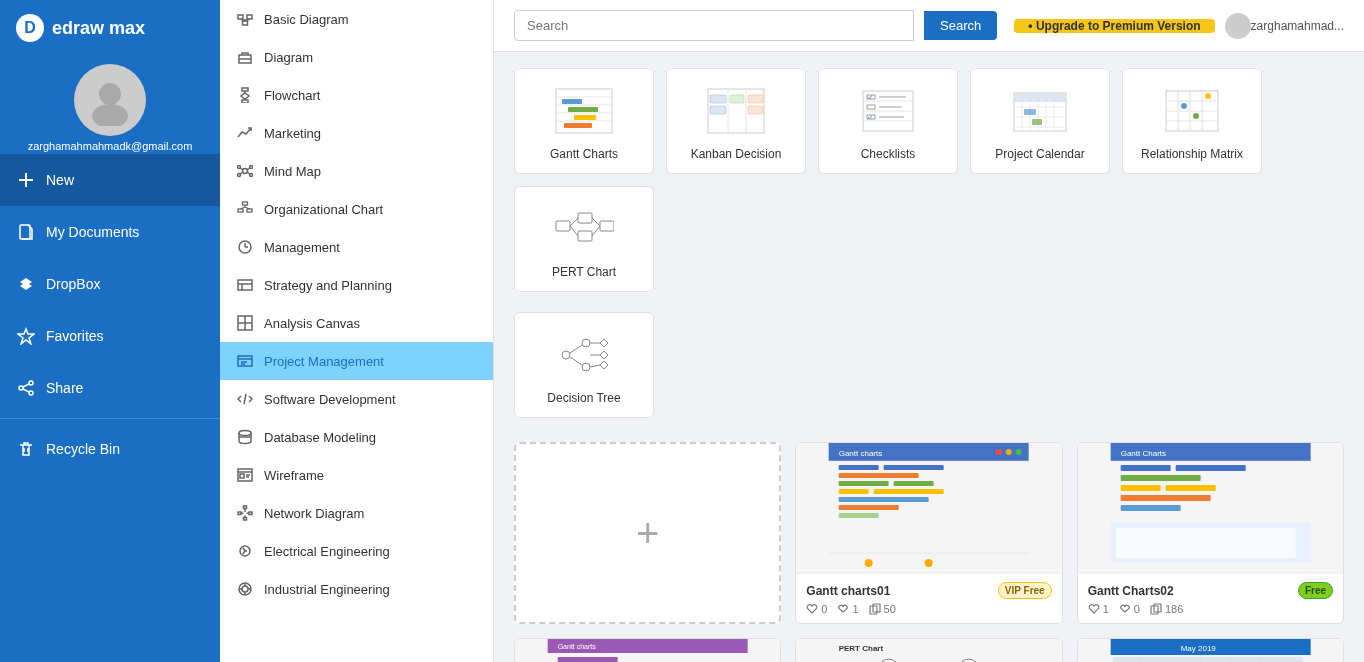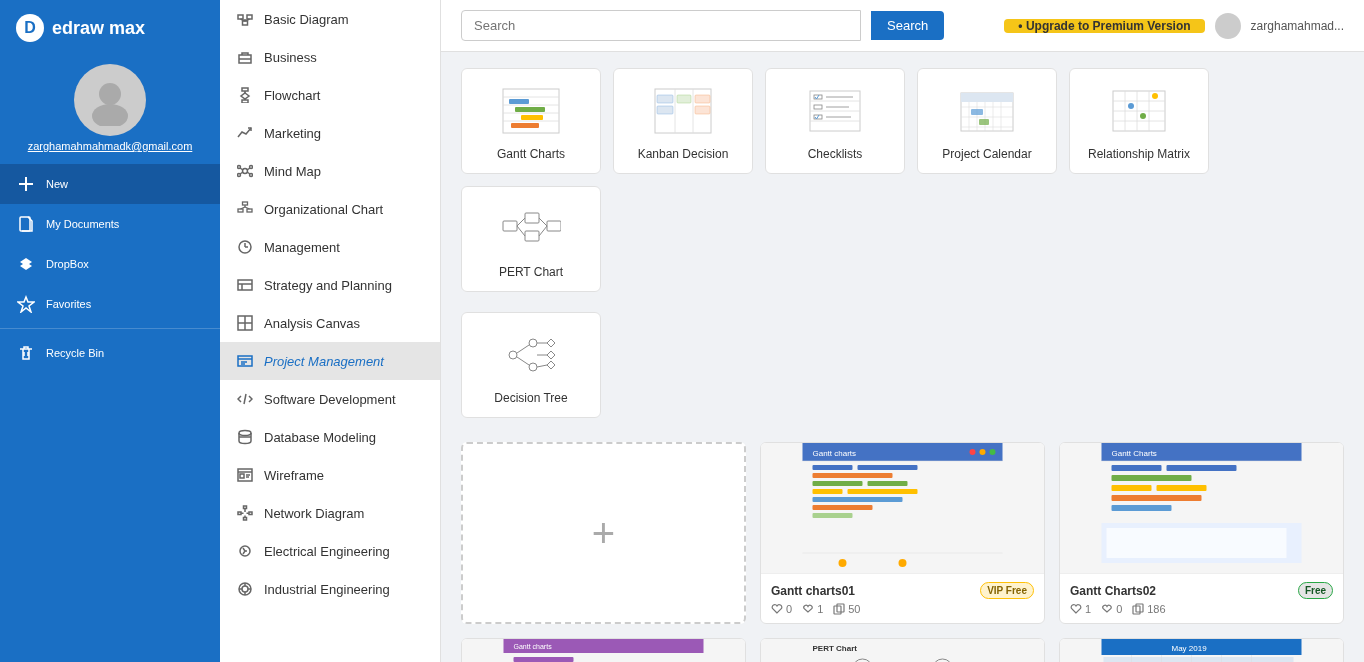--- a/index.html
+++ b/index.html
@@ -40,53 +40,52 @@
       background: #ccc;
       border-radius: 50%;
       display: flex; align-items: center; justify-content: center;
       margin: 8px 0 4px;
       overflow: hidden;
     }
     .sidebar-avatar svg { width: 52px; height: 52px; fill: #888; }
     .sidebar-email {
       color: white;
       font-size: 11px;
-      margin-bottom: 12px;
+      margin-bottom: 2px;
       text-align: center;
       padding: 0 8px;
-      text-decoration: underline;
     }
     .sidebar-nav { width: 100%; }
     .sidebar-item {
       display: flex; align-items: center; gap: 10px;
-      padding: 10px 16px;
+      padding: 16px 16px;
       color: white;
       cursor: pointer;
-      font-size: 11px;
+      font-size: 14px;
     }
     .sidebar-item.active { background: #1558a0; }
     .sidebar-item-icon { width: 20px; height: 20px; flex-shrink: 0; display: flex; align-items: center; justify-content: center; }
     .sidebar-divider { border-top: 1px solid rgba(255,255,255,0.2); margin: 4px 0; }
 
     
     .middle-panel {
-      width: 221px;
+      width: 274px;
       background: white;
       border-right: 1px solid #e0e0e0;
       overflow-y: auto;
       flex-shrink: 0;
     }
     .middle-item {
       display: flex; align-items: center; gap: 10px;
       padding: 10px 16px;
       cursor: pointer;
       color: #333;
       font-size: 13px;
     }
-    .middle-item.active { color: #1a6fc4; background: #e5e5e5; font-style: italic; }
+    .middle-item.active { color: #1a6fc4; background: #7dd3fc; }
     .middle-item-icon { width: 18px; height: 18px; flex-shrink: 0; display: flex; align-items: center; justify-content: center; color: #666; }
     .middle-item.active .middle-item-icon { color: #1a6fc4; }
 
     
     .main-content {
       flex: 1;
       display: flex;
       flex-direction: column;
       overflow: hidden;
     }
@@ -125,21 +124,21 @@
       border-radius: 4px;
       padding: 0 14px;
       font-size: 12px;
       font-weight: bold;
       cursor: pointer;
       margin-left: auto;
       white-space: nowrap;
     }
     .upgrade-btn::before { content: '• '; }
     .user-area {
-      display: flex; align-items: center; gap: 10px;
+      display: flex; align-items: center; gap: 0;
       color: #555; font-size: 12px;
     }
     .user-avatar-small {
       width: 26px; height: 26px;
       background: #ccc;
       border-radius: 50%;
     }
 
     
     .content-area {
@@ -209,21 +208,21 @@
       margin-bottom: 4px;
     }
     .project-card-title { font-size: 12px; font-weight: 600; color: #333; }
     .project-card-badge {
       font-size: 10px;
       padding: 2px 6px;
       border-radius: 10px;
       font-weight: 600;
     }
     .badge-vip { background: #fff3cd; color: #856404; border: 1px solid #ffc107; }
-    .badge-free { background: #e5e5e5; color: #155724; border: 1px solid #28a745; }
+    .badge-free { background: #84cc16; color: #155724; border: 1px solid #28a745; }
     .project-card-stats {
       display: flex; gap: 10px;
       font-size: 11px; color: #777;
     }
     .stat-item { display: flex; align-items: center; gap: 3px; }
   </style>
 </head>
 <body>
 
 <div class="sidebar">
@@ -275,20 +274,32 @@
 
     <div class="sidebar-item">
       <div class="sidebar-item-icon">
         <svg width="18" height="18" viewBox="0 0 18 18" fill="none" stroke="white" stroke-width="1.5">
             <polygon points="9,2 11,7 17,7 12,11 14,17 9,13 4,17 6,11 1,7 7,7"></polygon>
           </svg>
       </div>
       <span>Favorites</span>
     </div>
 
+    <div class="sidebar-item">
+      <div class="sidebar-item-icon">
+        <svg width="18" height="18" viewBox="0 0 18 18" fill="none" stroke="white" stroke-width="1.5">
+            <circle cx="14" cy="4" r="2"></circle>
+            <circle cx="4" cy="9" r="2"></circle>
+            <circle cx="14" cy="14" r="2"></circle>
+            <line x1="6" y1="8" x2="12" y2="5"></line>
+            <line x1="6" y1="10" x2="12" y2="13"></line>
+          </svg>
+      </div>
+      <span>Share</span>
+    </div>
     <div class="sidebar-divider"></div>
 
     <div class="sidebar-item">
       <div class="sidebar-item-icon">
         <svg width="18" height="18" viewBox="0 0 18 18" fill="none" stroke="white" stroke-width="1.5">
             <polyline points="3,5 15,5"></polyline>
             <path d="M6 5 L6 15 L12 15 L12 5"></path>
             <path d="M7 5 L7 3 L11 3 L11 5"></path>
             <line x1="7" y1="8" x2="7" y2="12"></line>
             <line x1="11" y1="8" x2="11" y2="12"></line>
@@ -316,21 +327,21 @@
   </div>
 
   <div class="middle-item">
     <div class="middle-item-icon">
       <svg width="16" height="16" viewBox="0 0 16 16" fill="none" stroke="currentColor" stroke-width="1.5">
           <rect x="2" y="6" width="12" height="8"></rect>
           <path d="M5 6 L5 4 L11 4 L11 6"></path>
           <line x1="2" y1="10" x2="14" y2="10"></line>
         </svg>
     </div>
-    <span>Business</span>
+    <span>Diagram</span>
   </div>
 
   <div class="middle-item">
     <div class="middle-item-icon">
       <svg width="16" height="16" viewBox="0 0 16 16" fill="none" stroke="currentColor" stroke-width="1.5">
           <rect x="5" y="1" width="6" height="3"></rect>
           <diamond points="8,6 12,9 8,12 4,9"></diamond>
           <polygon points="8,6 12,9 8,12 4,9"></polygon>
           <rect x="5" y="13" width="6" height="3"></rect>
           <line x1="8" y1="4" x2="8" y2="6"></line>

